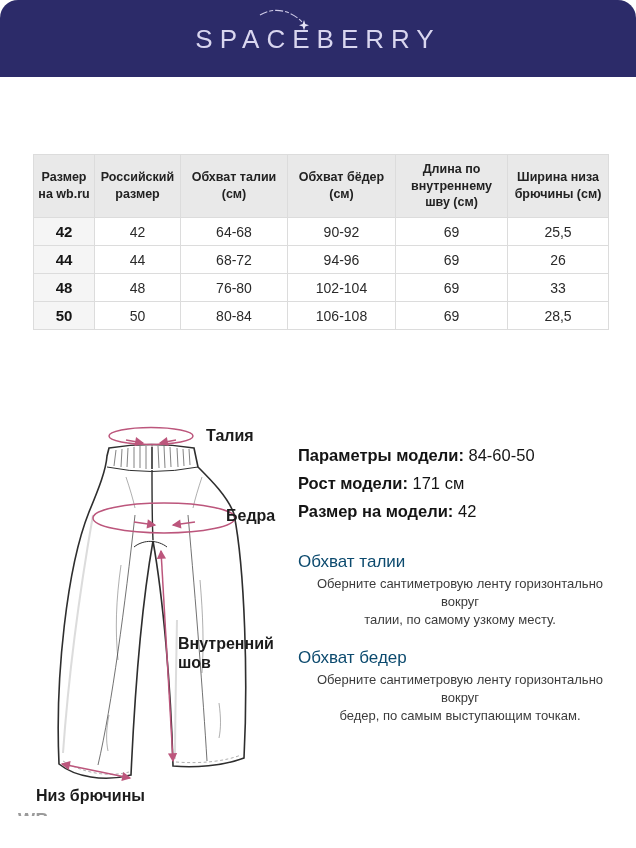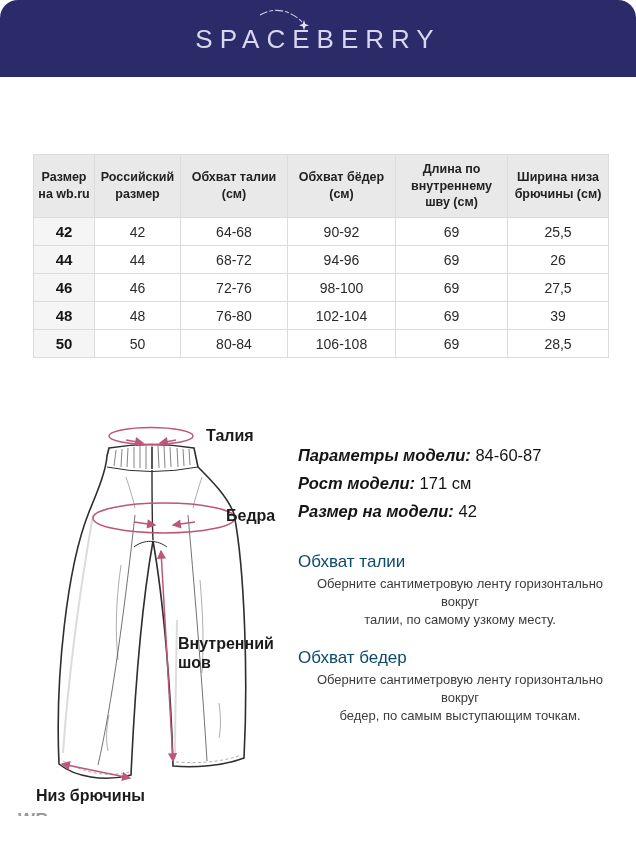--- a/index.html
+++ b/index.html
@@ -36,21 +36,21 @@
   .diag-label{position:absolute;font-size:16px;font-weight:700;color:#1b1b1b;line-height:1.2;}
   .lbl-waist{left:206px;top:426px;}
   .lbl-hips{left:226px;top:506px;}
   .lbl-inseam{left:178px;top:634px;width:100px;}
   .lbl-hem{left:36px;top:786px;}
 
   
   .infocol{position:absolute;left:298px;top:441px;width:324px;}
   .model-block{margin:0 0 27px 0;}
   .model-line{font-size:16.5px;line-height:28px;color:#141414;}
-  .model-line .lab{font-weight:700;font-style:italic;}
+  .model-line .lab{font-weight:700;}
   .model-line .val{font-weight:400;}
   .g-title{font-size:17px;font-weight:400;color:#0c4a6e;margin:0 0 3px 0;}
   .g-text{font-size:13px;line-height:18px;color:#3c3c3c;margin:0 0 19px 0;white-space:pre-line;text-align:center;}
 
   
   .wm{position:absolute;left:18px;top:810px;font-size:18px;font-weight:700;color:#9b9b9b;letter-spacing:.5px;}
 </style>
 </head>
 <body>
 
@@ -95,34 +95,26 @@
           </tr>
           <tr>
             <td class="first">44</td>
             <td>44</td>
             <td>68-72</td>
             <td>94-96</td>
             <td>69</td>
             <td>26</td>
           </tr>
           <tr>
-            <td class="first">46</td>
-            <td>46</td>
-            <td>72-76</td>
-            <td>98-100</td>
-            <td>69</td>
-            <td>27,5</td>
-          </tr>
-          <tr>
             <td class="first">48</td>
             <td>48</td>
             <td>76-80</td>
             <td>102-104</td>
             <td>69</td>
-            <td>39</td>
+            <td>33</td>
           </tr>
           <tr>
             <td class="first">50</td>
             <td>50</td>
             <td>80-84</td>
             <td>106-108</td>
             <td>69</td>
             <td>28,5</td>
           </tr>
         </tbody>
@@ -165,21 +157,21 @@
 
   <div class="diag-label lbl-waist">Талия</div>
   <div class="diag-label lbl-hips">Бедра</div>
   <div class="diag-label lbl-inseam">Внутренний шов</div>
   <div class="diag-label lbl-hem">Низ брючины</div>
 
   <div class="infocol">
     <div class="model-block">
       <div class="model-line">
         <span class="lab">Параметры модели:</span>
-        <span class="val">84-60-87</span>
+        <span class="val">84-60-50</span>
       </div>
       <div class="model-line">
         <span class="lab">Рост модели:</span>
         <span class="val">171 см</span>
       </div>
       <div class="model-line">
         <span class="lab">Размер на модели:</span>
         <span class="val">42</span>
       </div>
     </div>

